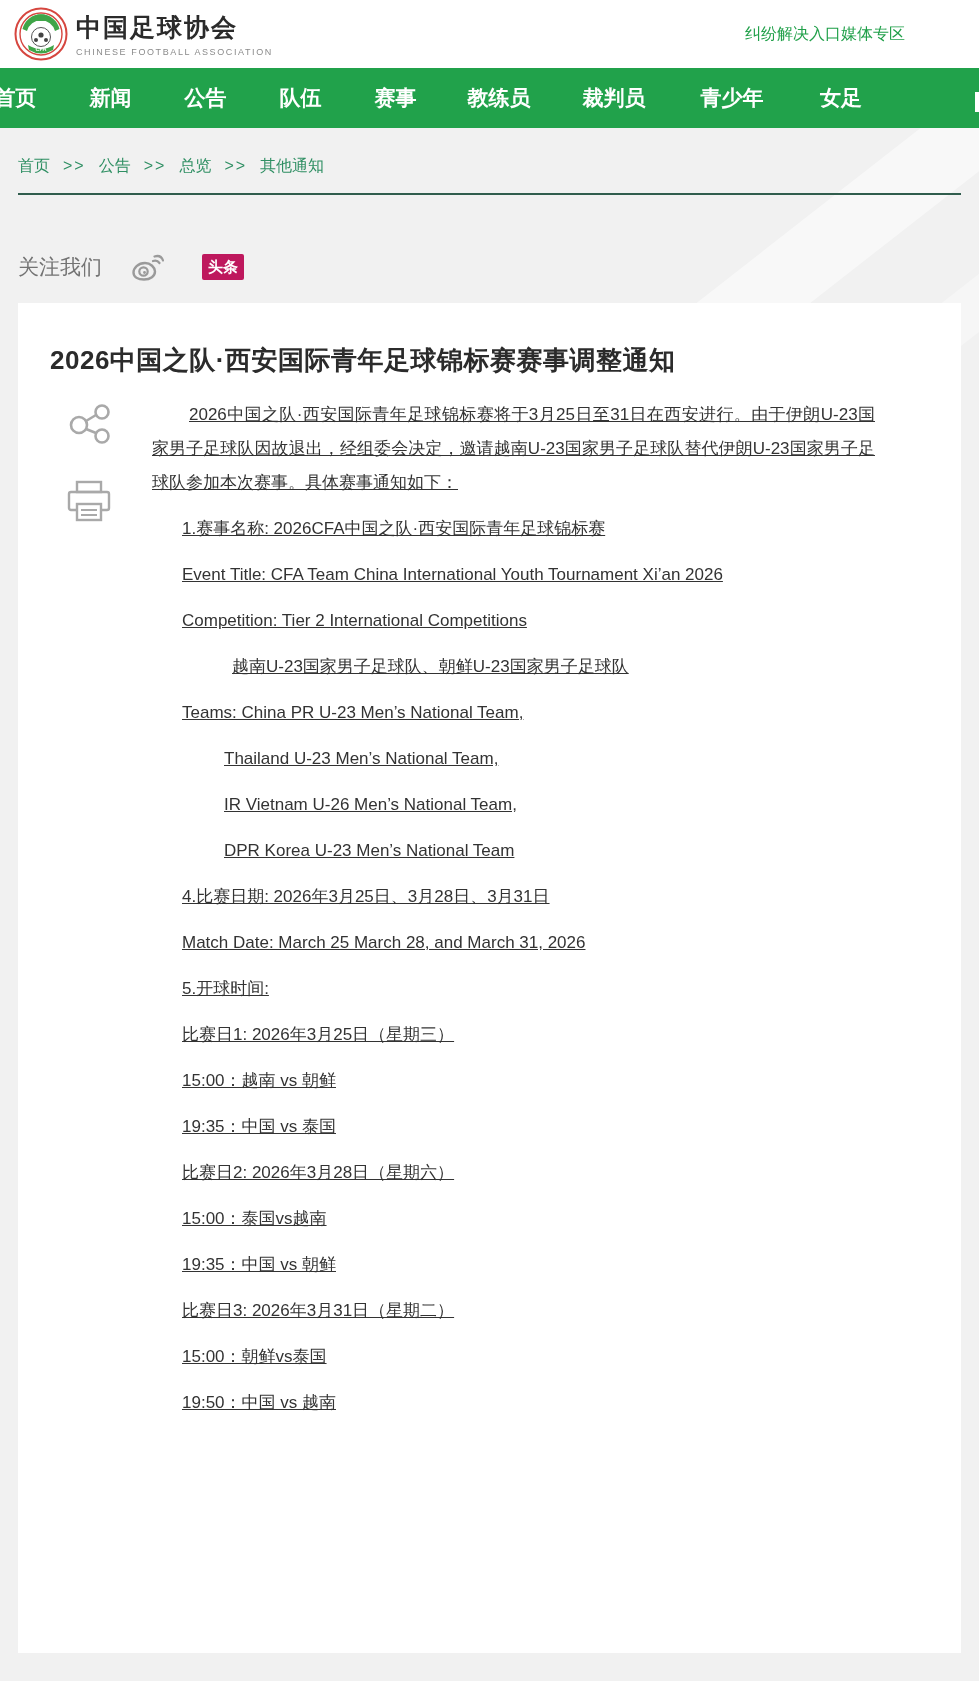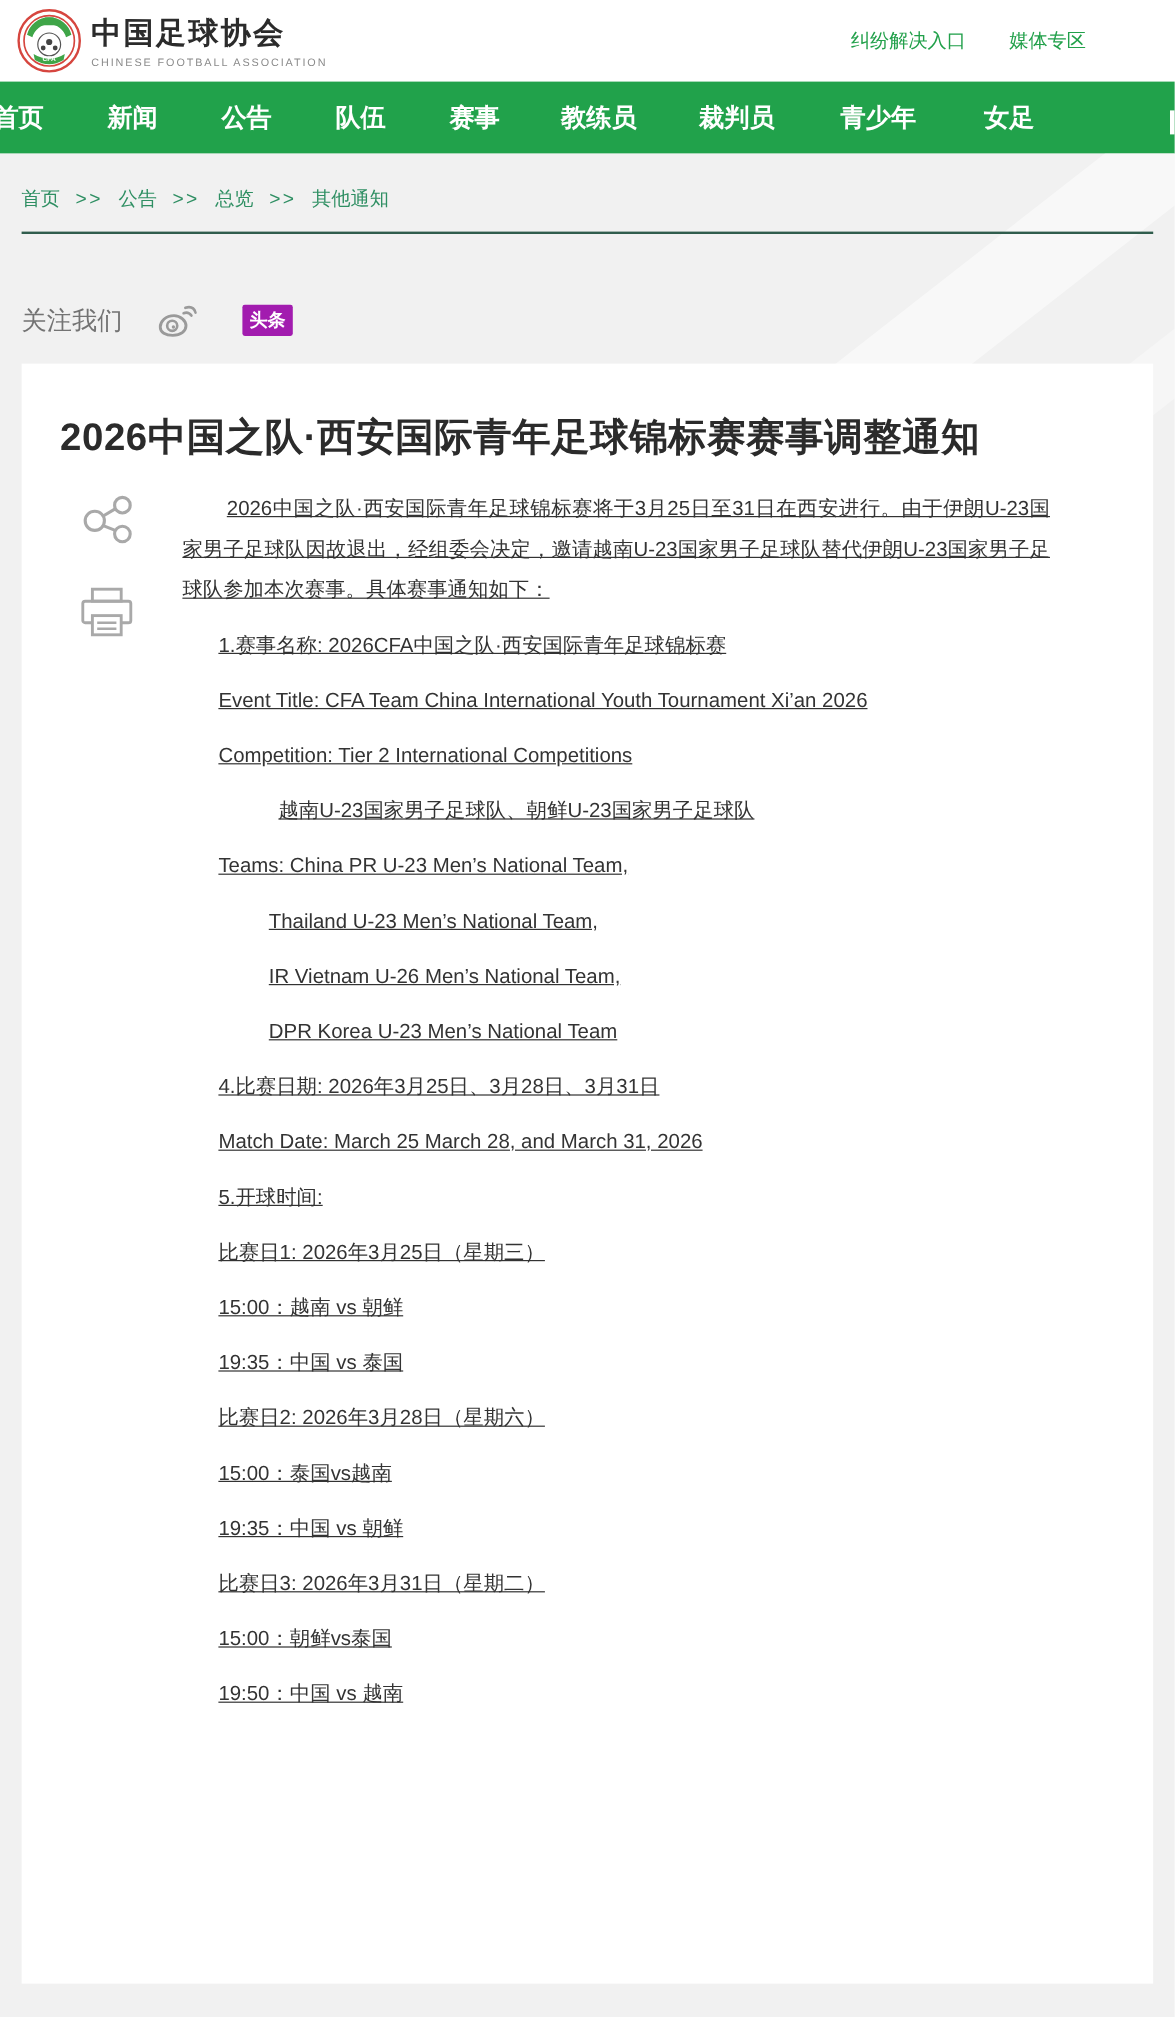--- a/index.html
+++ b/index.html
@@ -9,21 +9,21 @@
     background:#ffffff; height:1681px; overflow:hidden; position:relative;
   }
   
   .topbar { height:68px; background:#ffffff; display:flex; align-items:center;
             justify-content:space-between; padding:0 74px 0 14px; }
   .brand { display:flex; align-items:center; }
   .brand-badge { width:54px; height:54px; flex:0 0 auto; }
   .brand-text { margin-left:8px; }
   .brand-cn { font-size:25px; font-weight:bold; color:#2b2b2b; letter-spacing:2px; }
   .brand-en { font-size:9px; color:#8a8a8a; letter-spacing:1.6px; margin-top:3px; }
-  .top-links { display:flex; gap:36px; }
+  .top-links { display:flex; }
   .top-link { font-size:16px; color:#21A04A; text-decoration:none; cursor:pointer; }
   
   .mainnav { height:60px; background:#21A24B; position:relative; overflow:hidden; }
   .nav-items { display:flex; margin-left:-32px; height:100%; align-items:center; }
   .nav-item { display:block; width:95px; text-align:center; color:#ffffff;
               font-size:21px; font-weight:bold; text-decoration:none; cursor:pointer; }
   .nav-item:nth-child(6){ width:112px; }
   .nav-item:nth-child(7){ width:118px; }
   .nav-item:nth-child(8){ width:118px; }
   .nav-item:nth-child(9){ width:100px; }
@@ -39,27 +39,27 @@
   .watermark::before { top:120px; right:-80px; }
   .watermark::after  { top:230px; right:-180px; height:46px; background:rgba(255,255,255,0.35); }
   .breadcrumb { padding:28px 0 0 18px; font-size:16px; position:relative; z-index:1; }
   .crumb-link { color:#2F8F63; text-decoration:none; cursor:pointer; }
   .crumb-sep { color:#2F8F63; margin:0 13px; letter-spacing:2px; }
   .crumb:last-child .crumb-sep { display:none; }
   .bc-line { margin:16px 18px 0 18px; border-bottom:2px solid #305D4D; position:relative; z-index:1; }
   .follow { display:flex; align-items:center; margin:58px 0 0 18px; position:relative; z-index:1; }
   .follow-label { font-size:21px; color:#737373; }
   .weibo { width:32px; height:27px; margin-left:30px; cursor:pointer; }
-  .toutiao { margin-left:38px; width:42px; height:26px; background:#a21caf; color:#ffffff;
+  .toutiao { margin-left:38px; width:42px; height:26px; background:#be185d; color:#ffffff;
              font-size:15px; font-weight:bold; display:flex; align-items:center;
              justify-content:center; border-radius:2px; cursor:pointer; }
   
   .card { margin:22px 18px 0 18px; background:#ffffff; min-height:1350px;
           padding:40px 36px 60px 32px; position:relative; z-index:1; }
-  .article-title { font-size:32px; font-weight:bold; color:#2b2b2b; letter-spacing:0.5px; }
+  .article-title { font-size:26px; font-weight:bold; color:#2b2b2b; letter-spacing:0.5px; }
   .meta { margin-top:18px; font-size:14.5px; color:#999999; }
   .meta-source { margin-left:38px; }
   .article-row { display:flex; margin-top:20px; }
   .side-icons { width:102px; flex:0 0 auto; padding-left:16px; }
   .icon-share { width:50px; height:50px; display:block; cursor:pointer; }
   .icon-print { width:46px; height:44px; display:block; margin-top:32px; cursor:pointer; }
   .article-body { width:723px; color:#333333; font-size:17px; }
   .para { line-height:34px; margin-bottom:12px;text-decoration:underline; }
   .p-first { text-indent:37px; text-align:justify; }
   .p-item  { margin-left:30px; }

